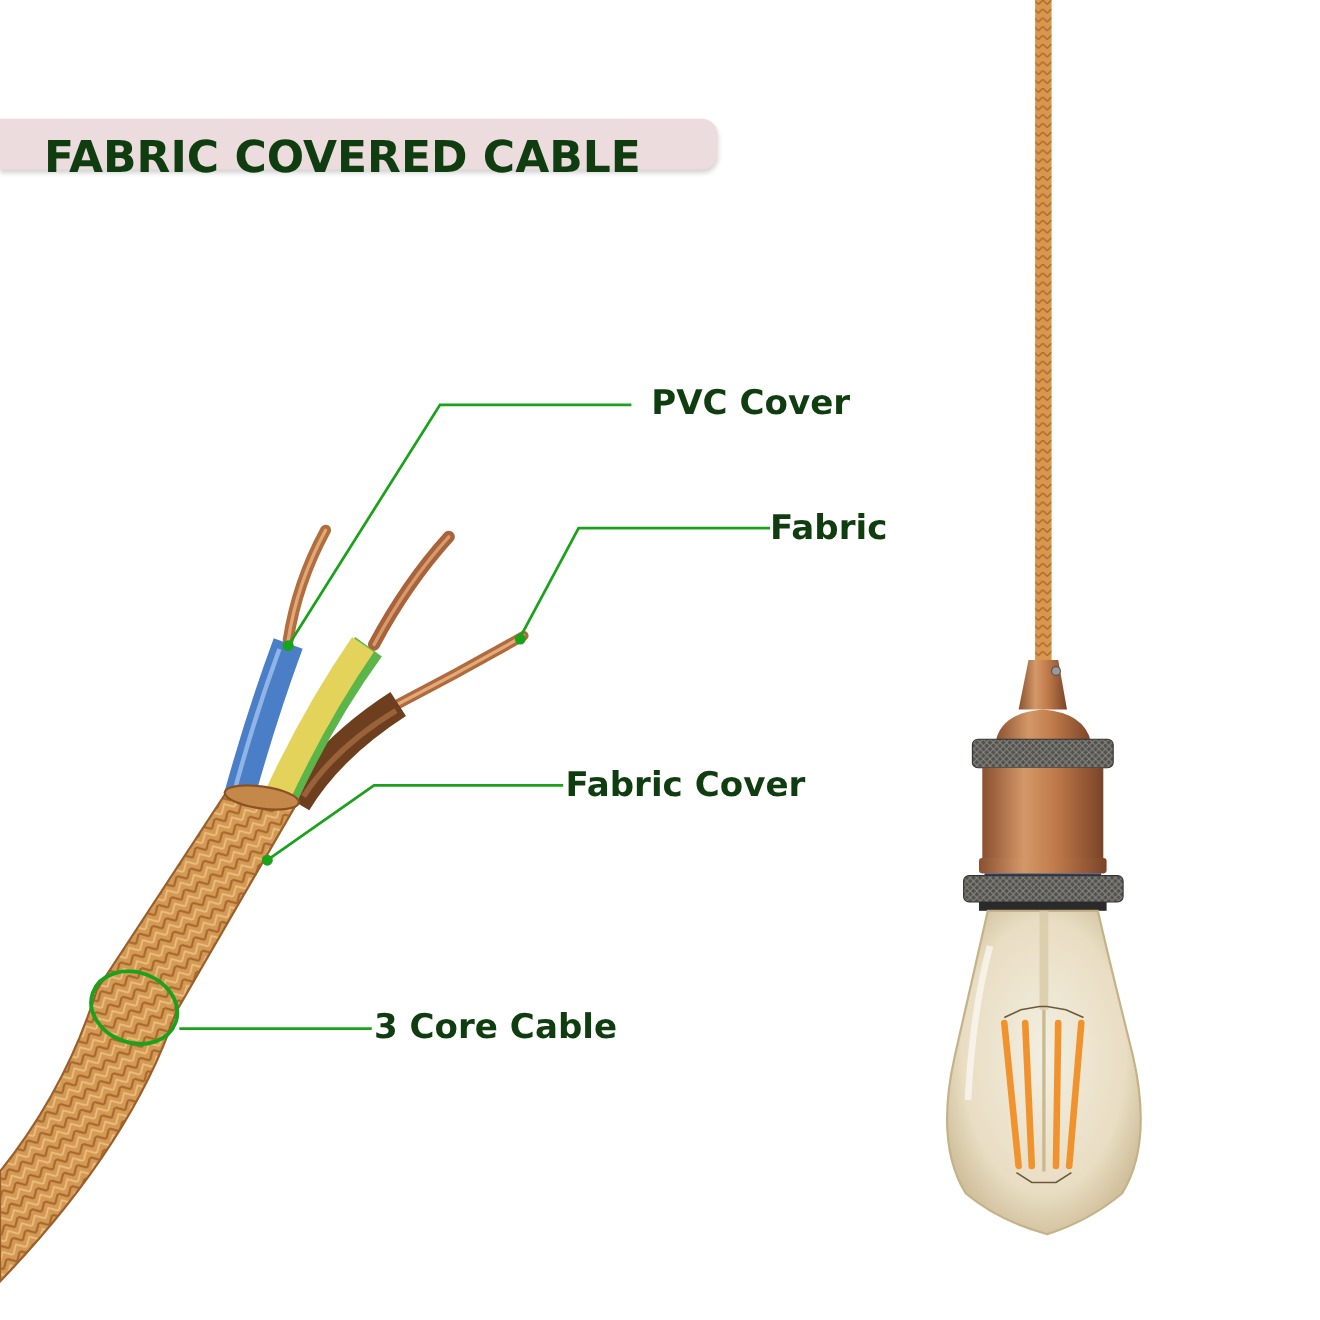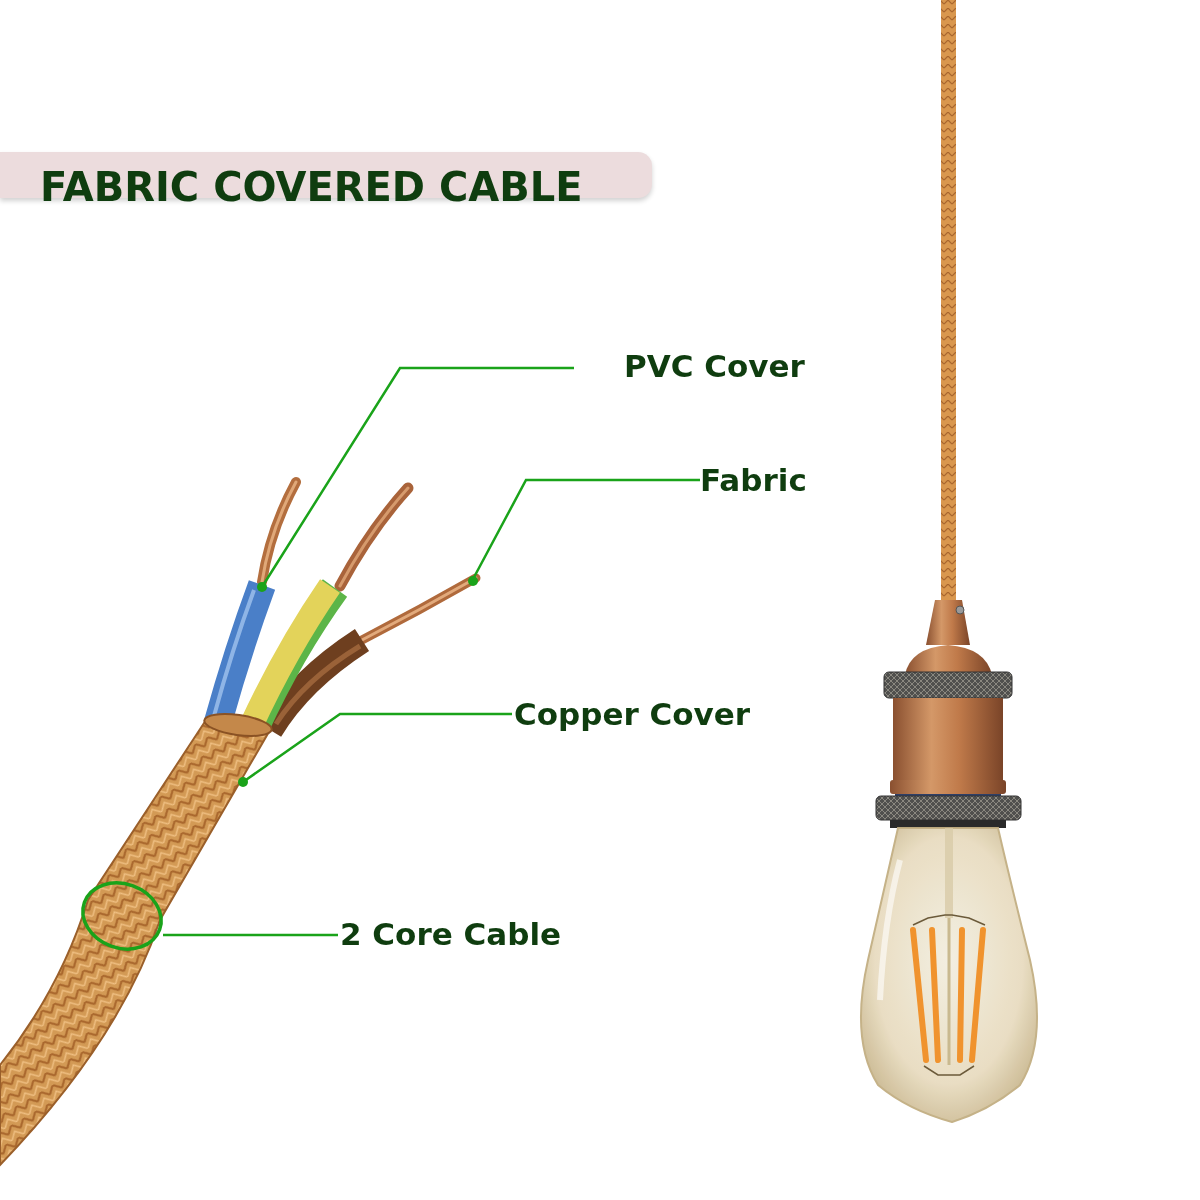--- a/index.html
+++ b/index.html
@@ -1,21 +1,20 @@
 <!DOCTYPE html>
 <html><head>
 <meta charset="utf-8">
 <style>
   html, body { margin:0; padding:0; background:#ffffff; }
   body { width:1200px; height:1200px; position:relative; overflow:hidden; font-family:"DejaVu Sans", sans-serif; }
   .title-banner {
     position:absolute; left:0; top:108px; width:652px; height:46px;
     background:#ecdcdd; border-radius:0 14px 14px 0;
     box-shadow:0 3px 5px rgba(0,0,0,0.18);
-    margin-top:44px;
   }
   .title-text {
     position:absolute; left:40px; top:12px; font-size:40px; font-weight:bold;
     color:#0f3d0f; letter-spacing:0px; white-space:nowrap;
   }
   .label {
     position:absolute; font-size:31px; font-weight:bold; color:#0f3d0f; white-space:nowrap;
   }
   svg.scene { position:absolute; left:0; top:0; }
 </style>
@@ -118,16 +117,16 @@
       <line x1="962" y1="930" x2="960" y2="1060"></line>
       <line x1="983" y1="930" x2="972" y2="1060"></line>
     </g>
     <g stroke="#6b5a3a" stroke-width="1.5" fill="none">
       <polyline points="913,925 928,918 945,915 952,915 969,918 985,925"></polyline>
       <polyline points="924,1066 938,1075 960,1075 974,1066"></polyline>
     </g>
   </g>
 </svg>
 
-<div class="label" style="left:624px; top:348px;">PVC Cover</div>
+<div class="label" style="left:592px; top:348px;">PVC Cover</div>
 <div class="label" style="left:700px; top:462px;">Fabric</div>
-<div class="label" style="left:514px; top:696px;">Copper Cover</div>
-<div class="label" style="left:340px; top:916px;">2 Core Cable</div>
+<div class="label" style="left:514px; top:696px;">Fabric Cover</div>
+<div class="label" style="left:340px; top:916px;">3 Core Cable</div>
 
 </body></html>

